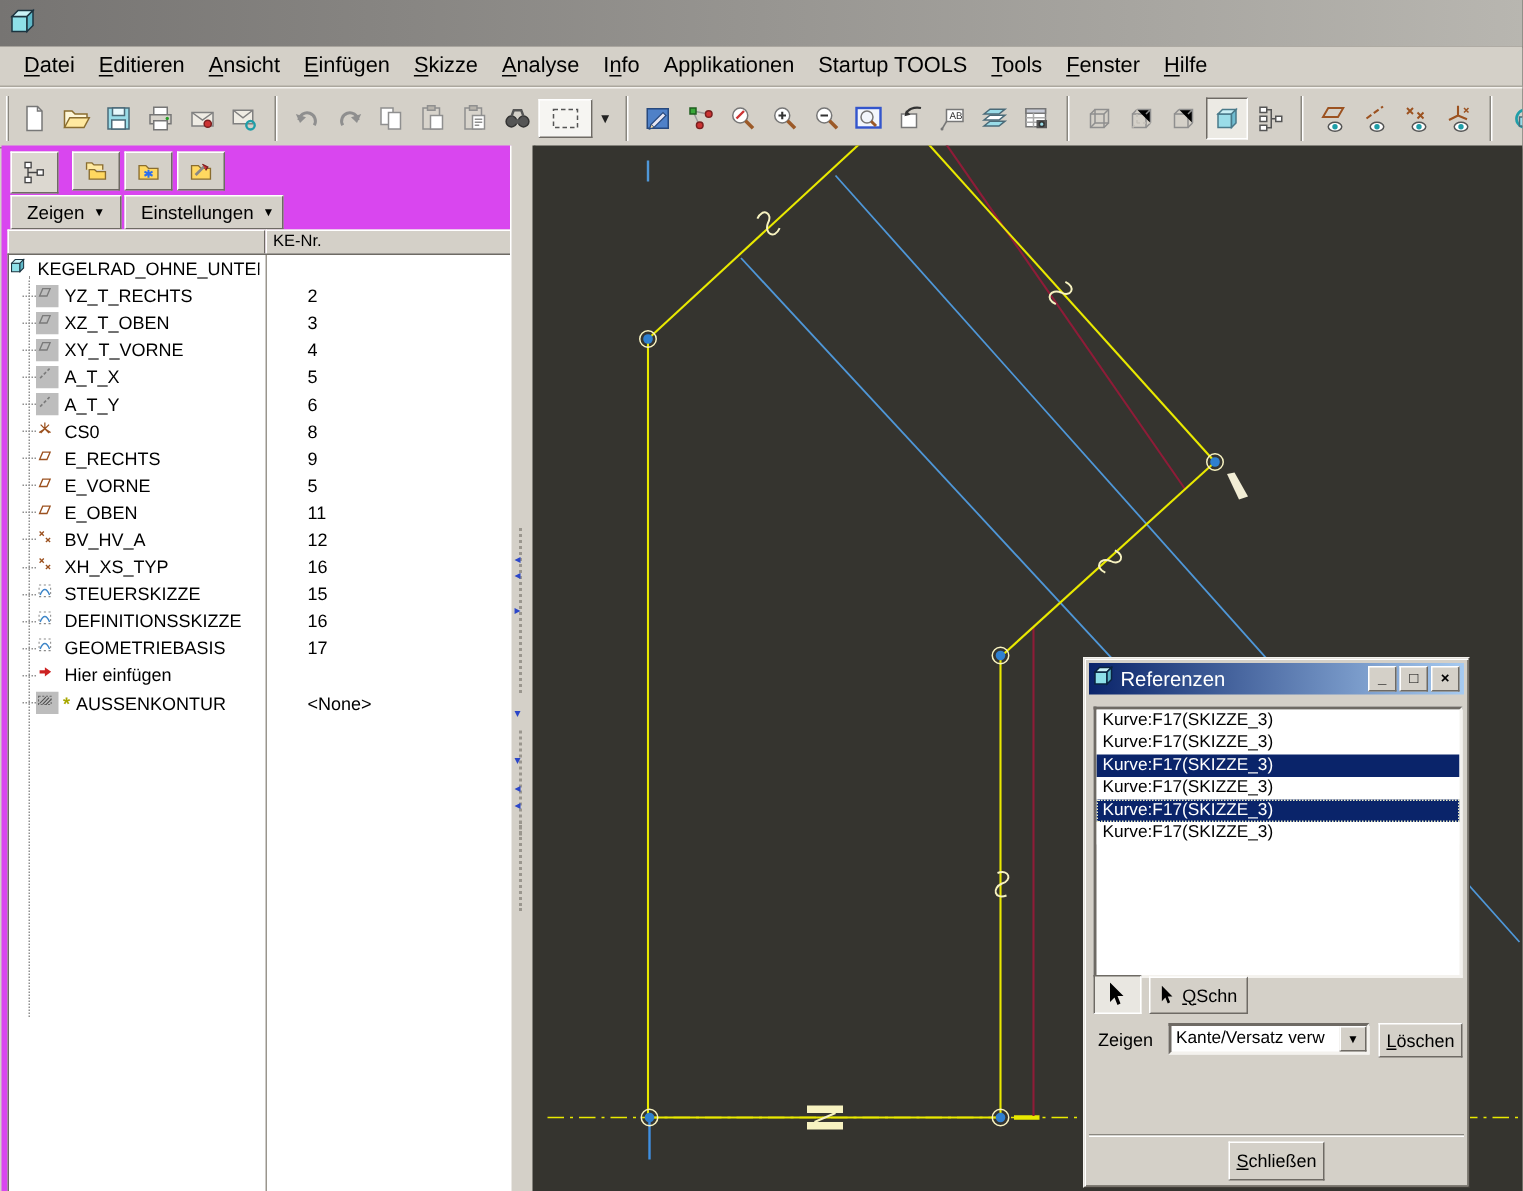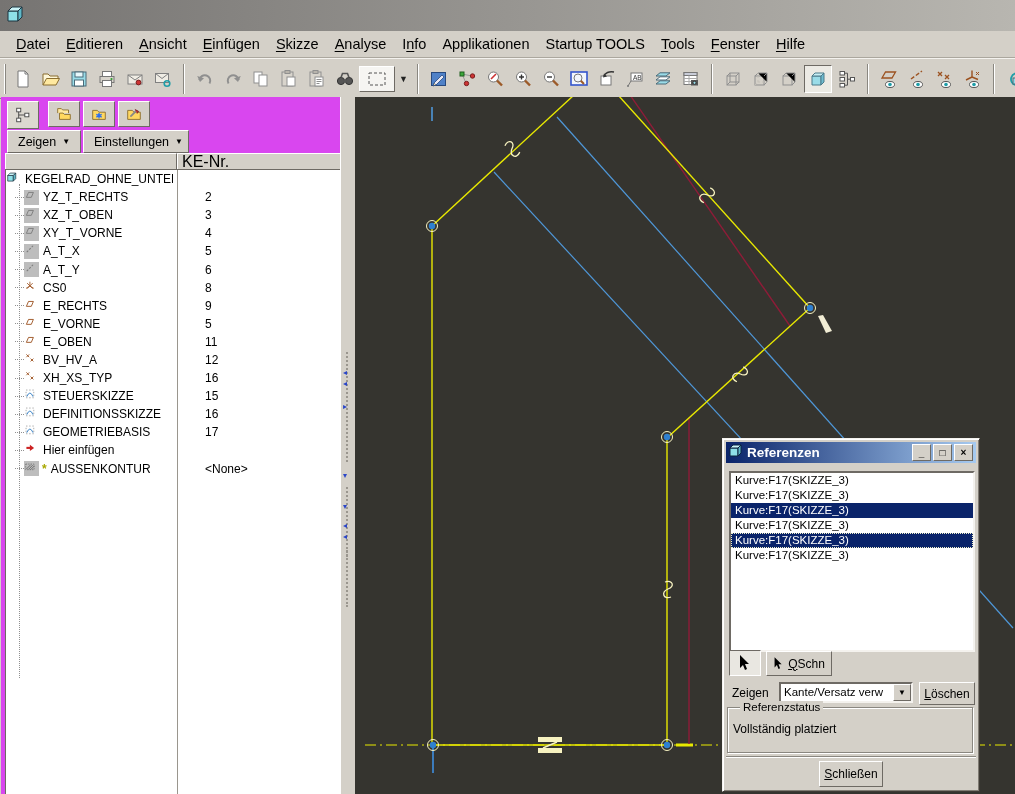--- a/index.html
+++ b/index.html
@@ -33,21 +33,21 @@
   #leftpanel{position:absolute;left:1px;top:97px;width:340px;height:697px;background:#d946ef}
   #tabs{position:absolute;left:6px;top:4px;height:26px;display:flex}
   .tab{width:30px;height:24px;margin-right:3px;display:flex;align-items:center;justify-content:center;background:#d4d0c8}
   .tab.active{height:26px;background:#dcd8d0}
   #btnrow{position:absolute;left:6px;top:33px;display:flex}
   .drop-btn{height:21px;padding:0 10px;display:flex;align-items:center;background:#d4d0c8;font-size:12.5px}
   .drop-btn .caret{font-size:8px;margin-left:6px}
   #treeheader{position:absolute;left:4px;top:56px;display:flex}
   .hcell{height:15px;background:#d4d0c8}
   #hcell1{width:170px}
-  #hcell2{width:162px;padding-left:4px;font-size:16px;line-height:15px}
+  #hcell2{width:162px;padding-left:4px;font-size:11px;line-height:15px}
   #treebody{position:absolute;left:4px;top:72px;width:334px;height:625px;background:#fff;overflow:hidden}
   #colsep{position:absolute;left:171px;top:0;width:1px;height:625px;background:#9a968e}
   .tree-row{height:18.1px;display:flex;align-items:center;position:relative}
   .tree-name{width:167px;display:flex;align-items:center;overflow:hidden;white-space:nowrap;flex:0 0 auto}
   .tree-ke{padding-left:14px;font-size:12px}
   .tree-label{font-size:12px;margin-left:4px}
   .tree-icon{width:15px;height:15px;flex:0 0 auto;display:inline-flex;align-items:center;justify-content:center;color:#9c5220}
   .tree-icon.dim{background:#bdbdbd;color:#7a7a7a}
   .child .tree-name{padding-left:18px}
   .child .tree-name::before{content:'';position:absolute;left:9px;width:9px;border-top:1px dotted #909090}
@@ -58,21 +58,21 @@
         border-left:1px solid #fff;border-right:1px solid #8a8780}
   .sash-dots{position:absolute;left:5px;width:3px;border-left:2px dotted #9a968e}
   .sash-arrow{position:absolute;left:2px;font-size:8px;color:#2b46c8;line-height:8px}
   
   #canvas{position:absolute;left:355px;top:97px;width:660px;height:697px;background:#35342f}
   
   #dialog{position:absolute;left:722px;top:438px;width:256px;height:352px;background:#d4d0c8;
     border:1px solid;border-color:#f4f2ee #403c36 #403c36 #f4f2ee;box-shadow:inset 1px 1px 0 #fff, inset -1px -1px 0 #807c74}
   #dlg-title{position:absolute;left:3px;top:3px;width:250px;height:21px;
     background:linear-gradient(to right,#0a246a,#a6caf0);display:flex;align-items:center}
-  #dlg-title .t-text{color:#fff;font-weight:bold;font-size:13.5px;margin-left:4px;flex:1}
+  #dlg-title .t-text{color:#fff;font-weight:normal;font-size:13.5px;margin-left:4px;flex:1}
   .dlg-sysbtn{width:17px;height:15px;margin-right:2px;background:#d4d0c8;display:flex;align-items:center;justify-content:center;
     font-size:10px;line-height:10px;font-weight:bold}
   #dlg-list{position:absolute;left:6px;top:32px;width:242px;height:177px;overflow:hidden}
   .lst-row{height:15px;line-height:15px;font-size:11.5px;padding-left:4px;white-space:nowrap;color:#000;background:#fff}
   .lst-row.sel{background:#0a246a;color:#fff}
   .lst-row.focus{outline:1px dotted #f0f0c8;outline-offset:-1px}
   #btn-arrow{position:absolute;left:6px;top:211px;width:30px;height:24px;background:#e9e7e1;
     border:1px solid;border-color:#6e6a64 #fff #fff #6e6a64;display:flex;align-items:center;justify-content:center}
   #btn-qschn{position:absolute;left:43px;top:212px;width:64px;height:23px;display:flex;align-items:center;justify-content:center;font-size:12px}
   #lbl-auswahl{position:absolute;left:9px;top:247px;font-size:12px}
@@ -794,21 +794,17 @@
     <span id="qschn-label"><u>Q</u>Schn</span>
   </div>
   <span id="lbl-auswahl">Zeigen</span>
   <div id="combo" class="field">
     <span class="cb-text">Kante/Versatz verw</span>
     <span class="cb-btn b-out">▼</span>
   </div>
   <div id="btn-loeschen" class="b-out">
       <span id="loeschen-label"><u>L</u>öschen</span>
     </div>
-  <div id="groupbox">
-    <span class="legend">Referenzstatus</span>
-    <span id="status-text">Vollständig platziert</span>
-  </div>
   <div id="dlg-sep"></div>
   <div id="btn-schliessen" class="b-out">
       <span id="schliessen-label"><u>S</u>chließen</span>
     </div>
 </div>
 
 </body></html>

